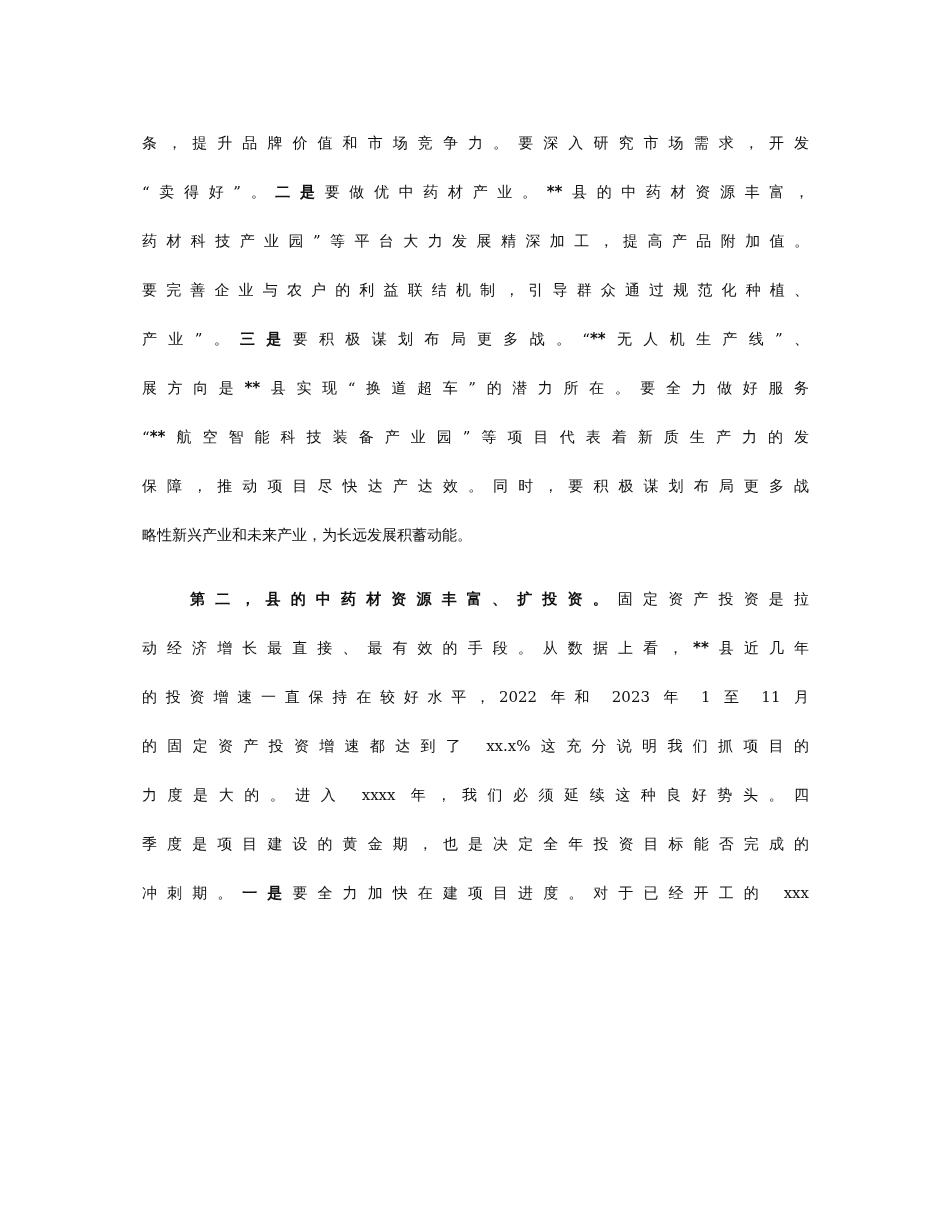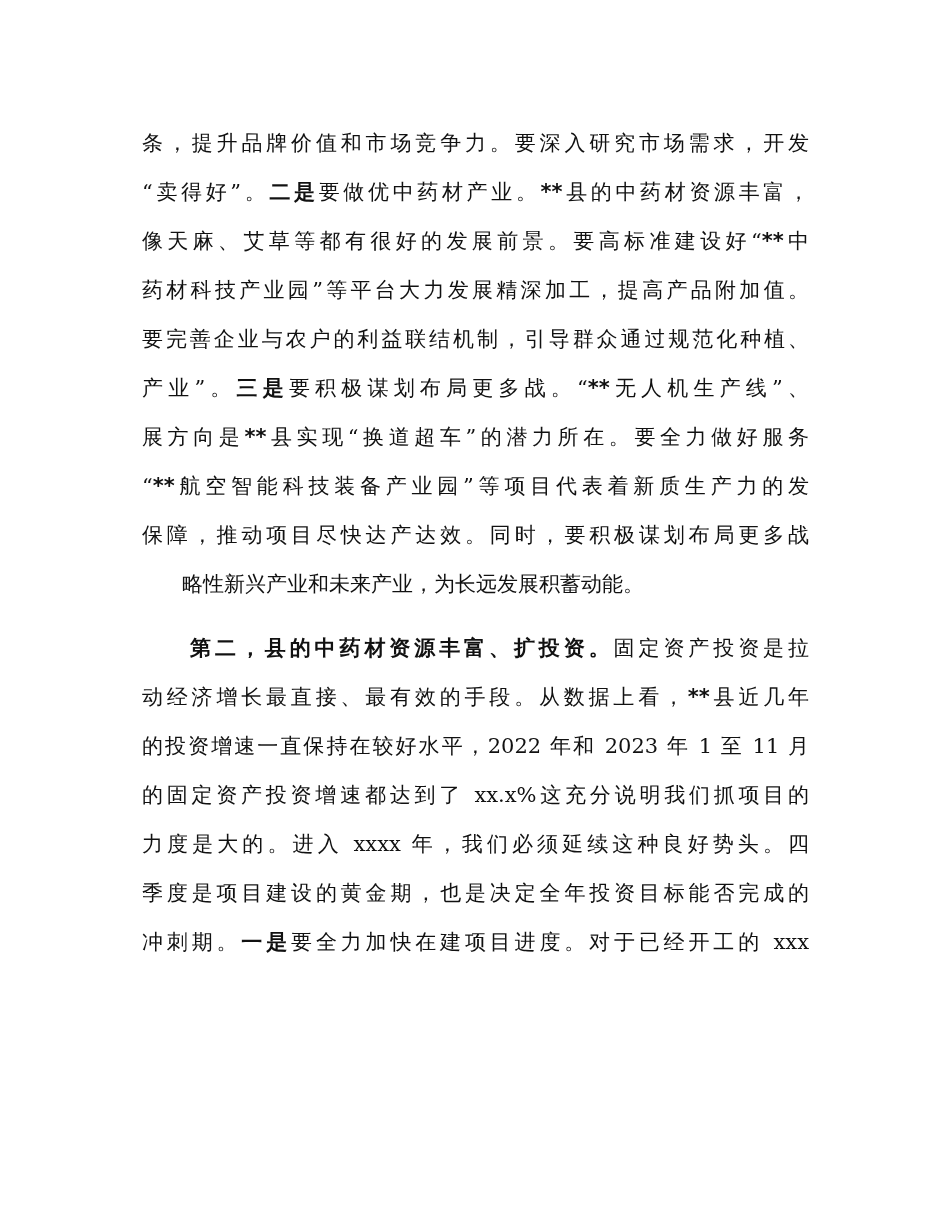--- a/index.html
+++ b/index.html
@@ -1,33 +1,32 @@
 <!DOCTYPE html>
 <html><head>
 <meta charset="utf-8">
 <style>
   html, body { margin:0; padding:0; background:#ffffff; }
   body { width:950px; height:1230px; position:relative; overflow:hidden;
          font-family:"DejaVu Serif","Liberation Serif",serif; color:#111111; }
   .page { position:absolute; left:142px; top:124px; width:667px; }
-  .line { height:49px; line-height:38px; font-size:21px; white-space:nowrap;
+  .line { height:49px; line-height:38px; font-size:15px; white-space:nowrap;
           text-align:justify; text-align-last:justify; display:block; overflow:visible; }
-  .line.last { text-align-last:left;margin-left:40px; }
+  .line.last { text-align-last:left; }
   .para-gap { height:15px; }
   .indent { padding-left:48px; }
   b, .bold { font-family:"DejaVu Sans","Liberation Sans",sans-serif; font-weight:bold; }
 </style>
 </head>
 <body>
 
 <div class="page">
   <div id="p0">
       <div class="line"><span>条，提升品牌价值和市场竞争力。要深入研究市场需求，开发</span></div>
       <div class="line"><span>“卖得好”。</span><span class="bold">二是</span><span>要做优中药材产业。</span><span class="bold">**</span><span>县的中药材资源丰富，</span></div>
-      <div class="line"><span>像天麻、艾草等都有很好的发展前景。要高标准建设好“</span><span class="bold">**</span><span>中</span></div>
       <div class="line"><span>药材科技产业园”等平台大力发展精深加工，提高产品附加值。</span></div>
       <div class="line"><span>要完善企业与农户的利益联结机制，引导群众通过规范化种植、</span></div>
       <div class="line"><span>产业”。</span><span class="bold">三是</span><span>要积极谋划布局更多战。“</span><span class="bold">**</span><span>无人机生产线”、</span></div>
       <div class="line"><span>展方向是</span><span class="bold">**</span><span>县实现“换道超车”的潜力所在。要全力做好服务</span></div>
       <div class="line"><span>“</span><span class="bold">**</span><span>航空智能科技装备产业园”等项目代表着新质生产力的发</span></div>
       <div class="line"><span>保障，推动项目尽快达产达效。同时，要积极谋划布局更多战</span></div>
       <div class="line last"><span>略性新兴产业和未来产业，为长远发展积蓄动能。</span></div>
     </div>
   <div class="para-gap"></div>
   <div id="p1">

